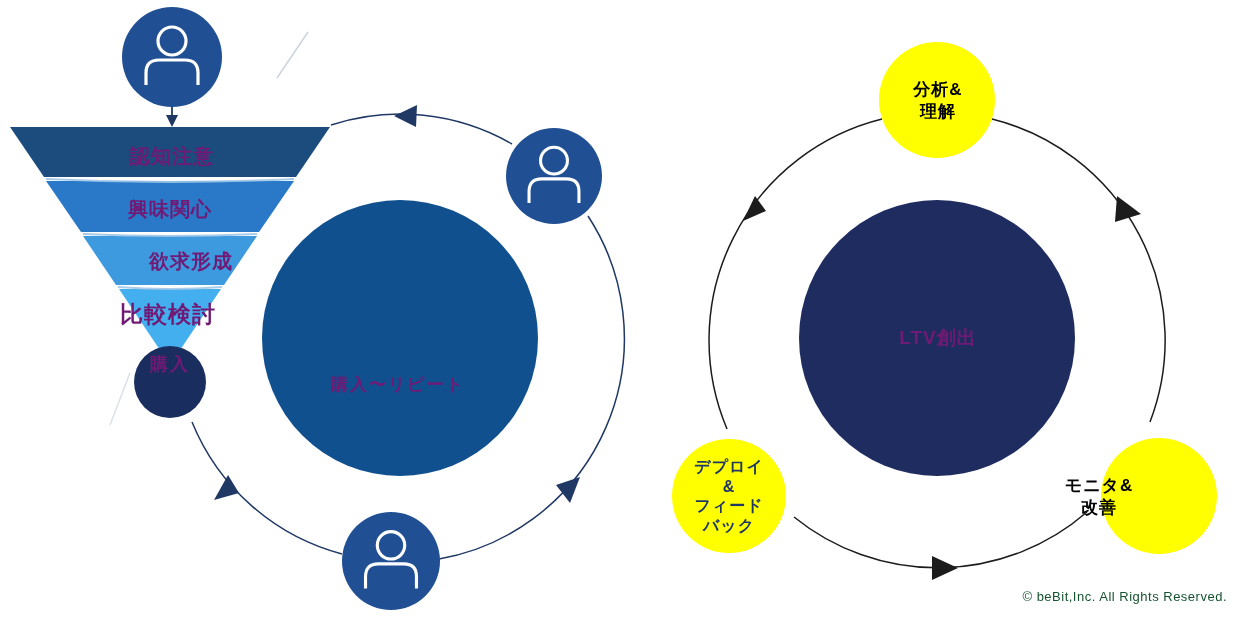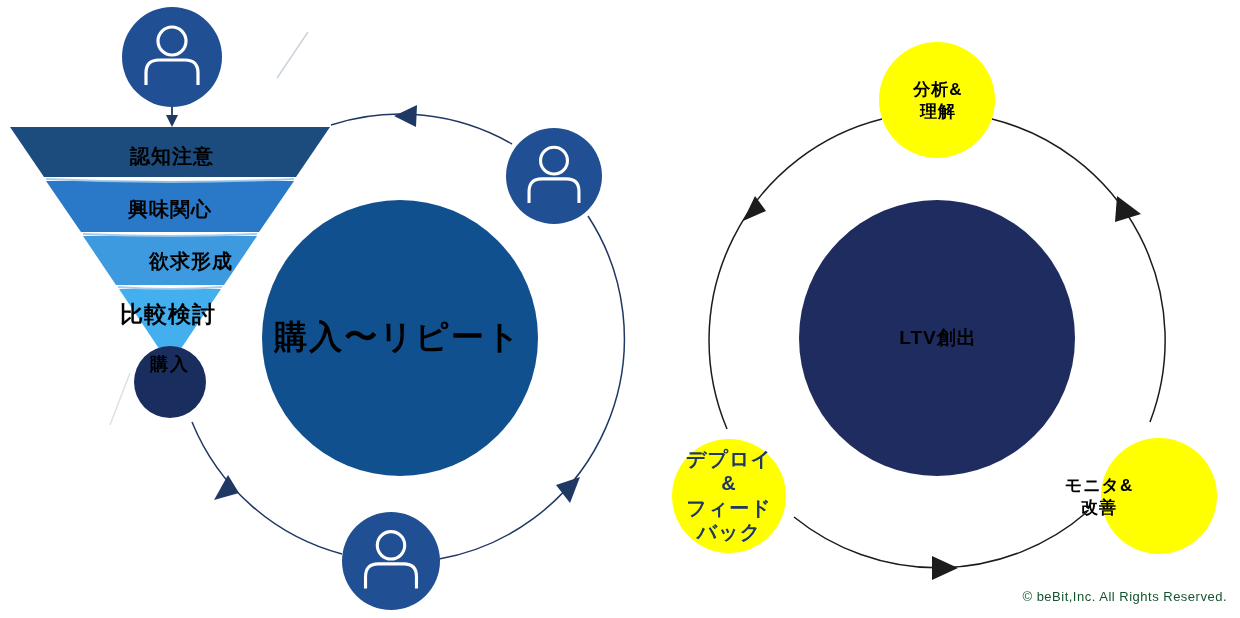--- a/index.html
+++ b/index.html
@@ -4,30 +4,30 @@
 <title>Diagram</title>
 <style>
   html,body{margin:0;padding:0;background:#fff;}
   .canvas{
     position:relative;width:1240px;height:618px;background:#ffffff;overflow:hidden;
     font-family:"Liberation Sans","DejaVu Sans",sans-serif;
   }
   .gfx{position:absolute;left:0;top:0;}
   .label{
     position:absolute;transform:translate(-50%,-50%);
-    font-weight:bold;color:#000000;text-align:center;white-space:pre-line;
+    font-weight:bold;color:#701a75;text-align:center;white-space:pre-line;
     line-height:1.25;letter-spacing:1px;
   }
   .funnel-label{font-size:20px;}
   .funnel-label-small{font-size:23px;}
   .purchase-label{font-size:18px;letter-spacing:2px;}
-  .big-label{font-size:33px;letter-spacing:2px;}
+  .big-label{font-size:17px;letter-spacing:2px;margin-top:48px;}
   .ltv-label{font-size:19px;letter-spacing:1px;}
   .node-label{font-size:17px;color:#000000;letter-spacing:1px;line-height:1.3;}
-  .node-label-small{font-size:20px;color:#1F3864;letter-spacing:1px;line-height:1.22;}
+  .node-label-small{font-size:16px;color:#1F3864;letter-spacing:1px;line-height:1.22;}
   .copyright{
     position:absolute;right:13px;top:589px;transform:none;
     font-size:13px;font-weight:normal;color:#14532d;letter-spacing:0.5px;
     font-family:"Liberation Sans","DejaVu Sans",sans-serif;
   }
 </style>
 </head>
 <body>
 
 <div class="canvas">

